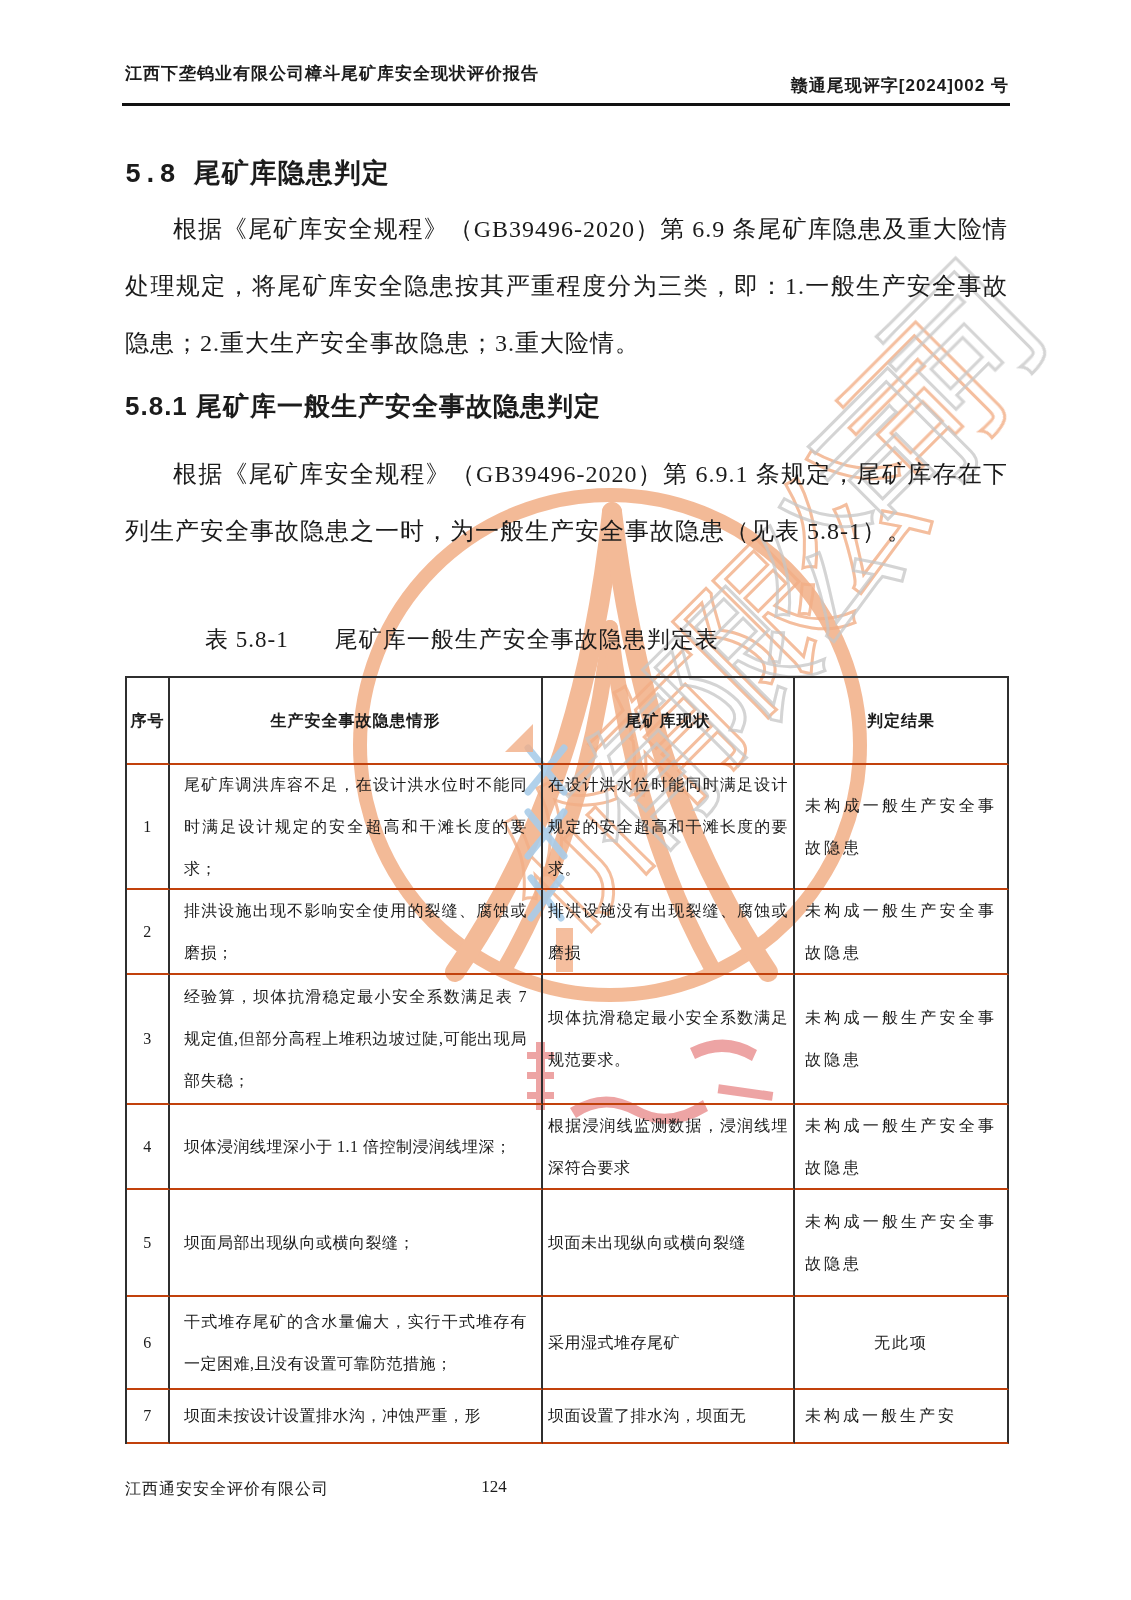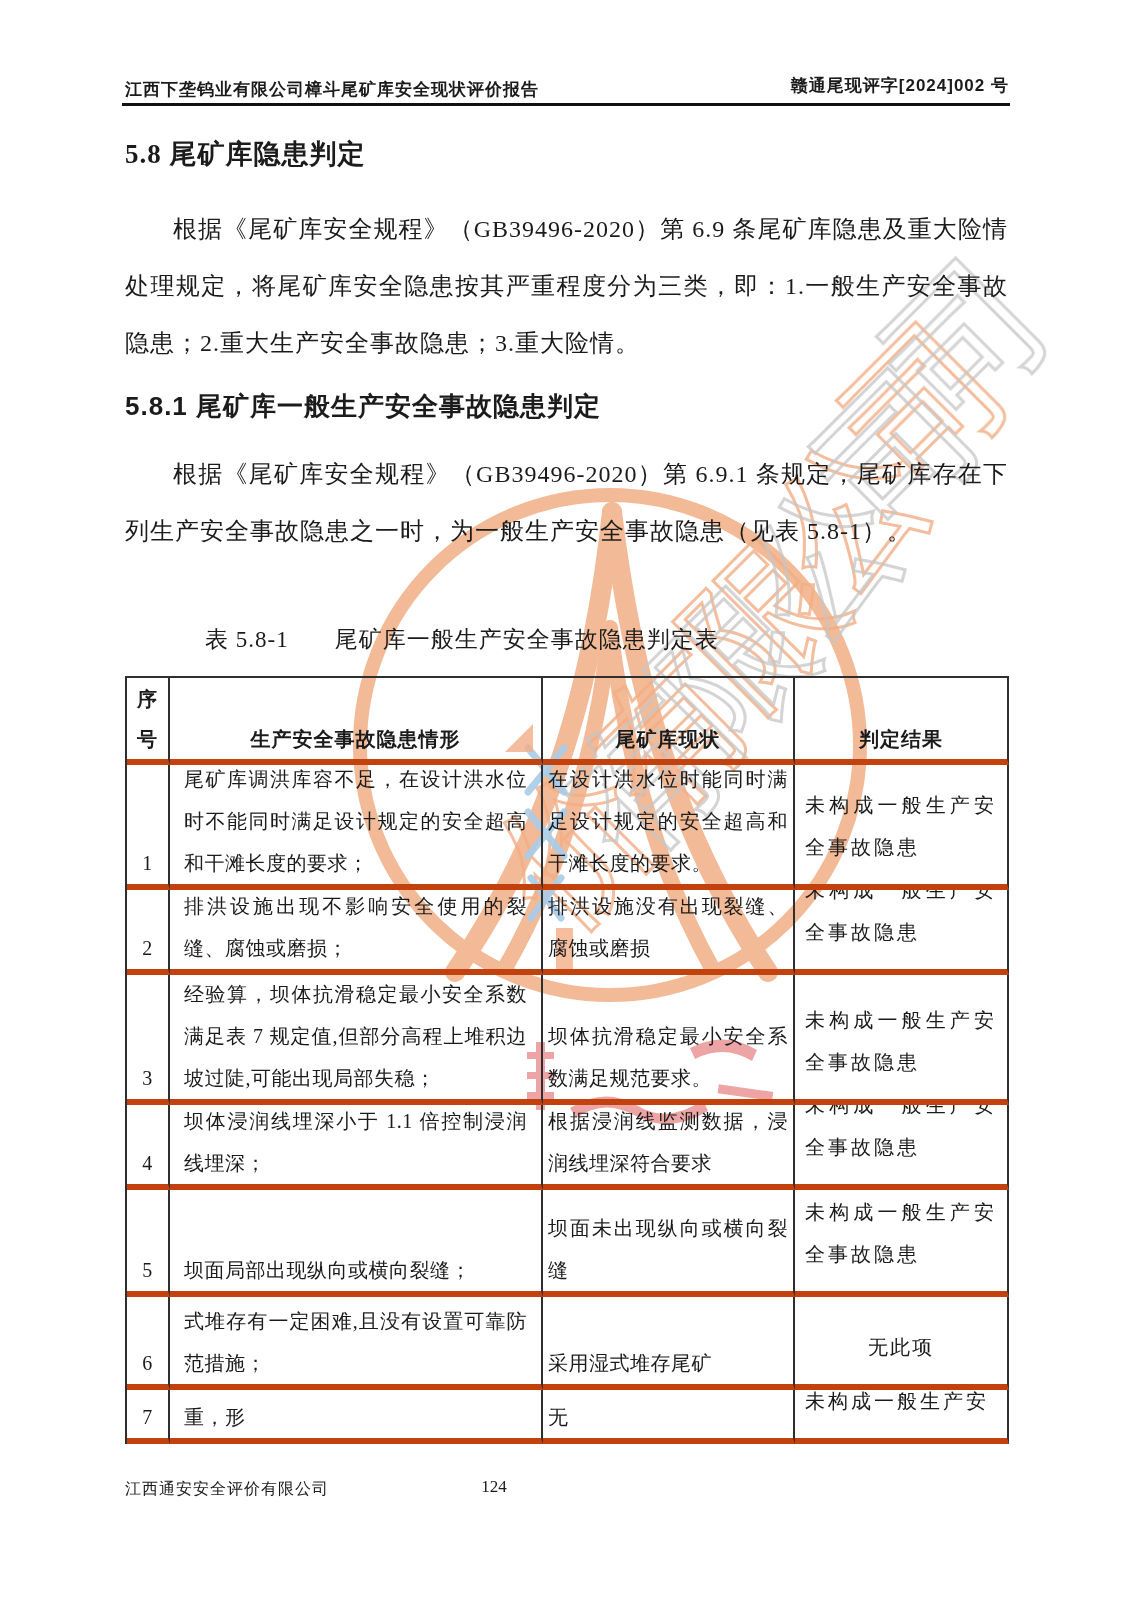--- a/index.html
+++ b/index.html
@@ -3,47 +3,47 @@
 <meta charset="utf-8">
 <style>
   html,body{margin:0;padding:0;background:#888;}
   .page{
     position:relative; width:1131px; height:1600px; background:#ffffff;
     margin:0 auto; overflow:hidden;
     font-family:"Liberation Serif", serif; color:#1b1b1b;
   }
   .wm{position:absolute;left:0;top:0;z-index:0;pointer-events:none;}
   .content{position:relative;z-index:1;}
-  .hdr-left{position:absolute;left:125px;top:78px;font-size:17px;font-weight:bold;
+  .hdr-left{position:absolute;left:125px;top:62px;font-size:17px;font-weight:bold;
     font-family:"Liberation Sans",sans-serif;letter-spacing:1px;}
   .hdr-right{position:absolute;right:122px;top:74px;font-size:17px;font-weight:bold;
     font-family:"Liberation Sans",sans-serif;letter-spacing:1px;}
   .hdr-rule{position:absolute;left:122px;top:103px;width:888px;height:3px;background:#111;}
-  .h1{position:absolute;left:125px;top:136px;font-size:27px;font-weight:bold;
-    font-family:Liberation Serif, serif;letter-spacing:1px;}
+  .h1{position:absolute;left:125px;top:155px;font-size:27px;font-weight:bold;
+    font-family:Liberation Mono, monospace;letter-spacing:1px;}
   .h2{position:absolute;left:125px;top:389px;font-size:26px;font-weight:bold;
     font-family:"Liberation Sans",sans-serif;letter-spacing:1px;}
   .para{position:absolute;left:125px;width:883px;font-size:24px;line-height:57px;
     text-align:justify;text-indent:48px;letter-spacing:1px;}
   .para1{top:201px;}
   .para2{top:446px;}
   .caption{position:absolute;left:205px;top:624px;font-size:23px;letter-spacing:1px;}
   .caption .gap{display:inline-block;width:46px;}
   .tbl{
     position:absolute;left:125px;top:676px;width:882px;
     display:grid;
     grid-template-columns:43px 373px 252px 214px;
     grid-template-rows:87px 125px 85px 130px 85px 107px 93px 54px;
     border-top:2px solid #2f2f2f;border-left:2px solid #2f2f2f;
     background:transparent;
   }
   .cell{
-    border-right:2px solid #2f2f2f;border-bottom:6px solid #c2410c;
-    display:flex;align-items:flex-end;overflow:hidden;
-    font-size:20px;line-height:42px;letter-spacing:0.5px;
+    border-right:2px solid #2f2f2f;border-bottom:2px solid #c2410c;
+    display:flex;align-items:center;overflow:hidden;
+    font-size:16px;line-height:42px;letter-spacing:0.5px;
   }
   .cell .inner{width:100%;}
   .th{justify-content:center;font-weight:bold;
     font-family:"Liberation Sans",sans-serif;}
   .th .inner{text-align:center;letter-spacing:1px;line-height:40px;}
   .no .inner{text-align:center;}
   .situation{padding:0 14px;}
   .situation .inner{text-align:justify;}
   .status{padding:0 5px;}
   .status .inner{text-align:justify;}

